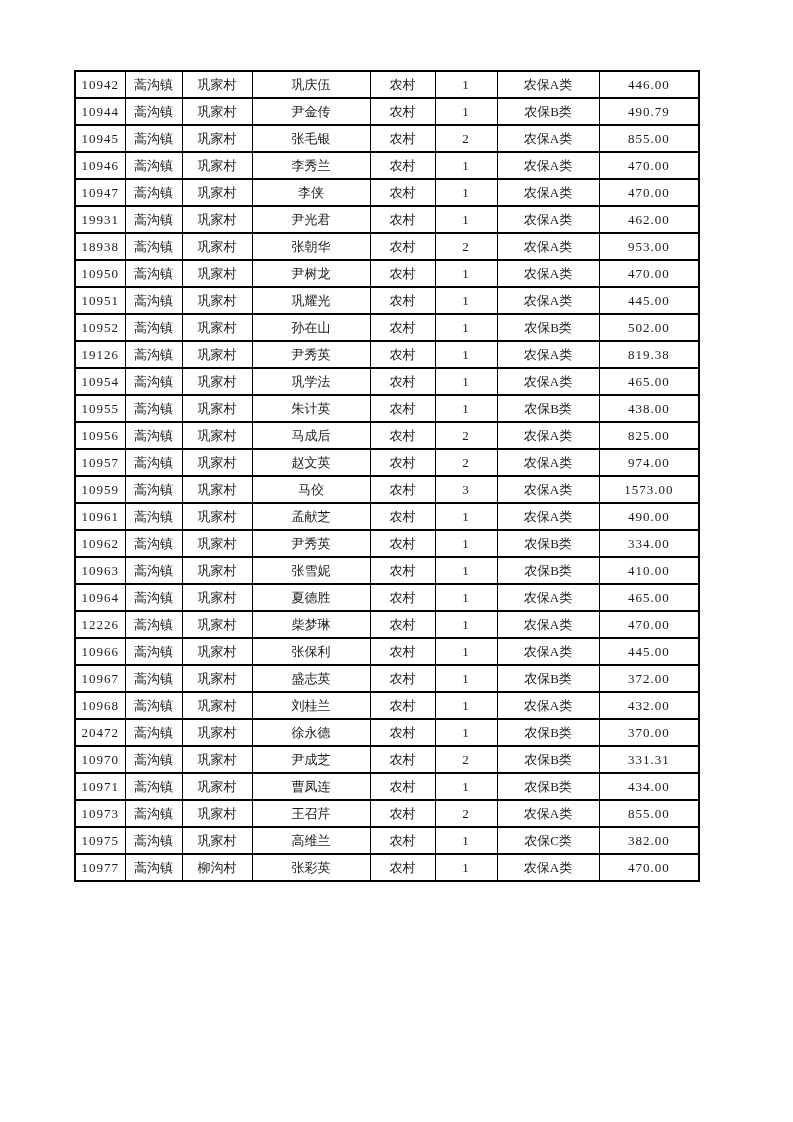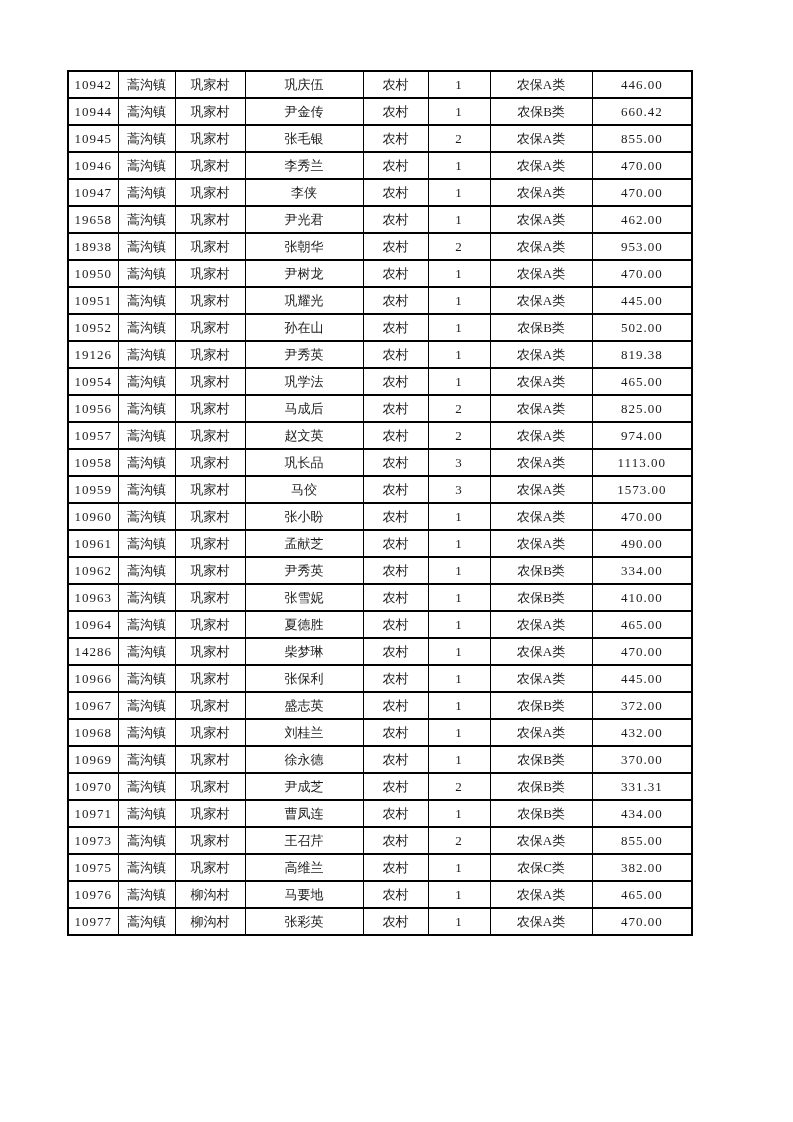--- a/index.html
+++ b/index.html
@@ -11,21 +11,21 @@
     position: relative;
     width: 793px;
     height: 1122px;
     background: #ffffff;
     overflow: hidden;
     font-family: "Liberation Serif", "DejaVu Serif", serif;
     color: #1a1a1a;
   }
   table.record-table {
     position: absolute;
-    left: 67px;
+    left: 74px;
     top: 70px;
     width: 624px;
     border-collapse: collapse;
     table-layout: fixed;
     border: 2px solid #000000;
     padding-left: 13px;
   }
   table.record-table td {
     border-left: 1.2px solid #000000;
     border-right: 1.2px solid #000000;
@@ -81,21 +81,21 @@
           <td class="col-amount">446.00</td>
         </tr>
         <tr>
           <td class="col-id">10944</td>
           <td class="col-town">蒿沟镇</td>
           <td class="col-village">巩家村</td>
           <td class="col-name">尹金传</td>
           <td class="col-type">农村</td>
           <td class="col-count">1</td>
           <td class="col-category">农保B类</td>
-          <td class="col-amount">660.42</td>
+          <td class="col-amount">490.79</td>
         </tr>
         <tr>
           <td class="col-id">10945</td>
           <td class="col-town">蒿沟镇</td>
           <td class="col-village">巩家村</td>
           <td class="col-name">张毛银</td>
           <td class="col-type">农村</td>
           <td class="col-count">2</td>
           <td class="col-category">农保A类</td>
           <td class="col-amount">855.00</td>
@@ -114,21 +114,21 @@
           <td class="col-id">10947</td>
           <td class="col-town">蒿沟镇</td>
           <td class="col-village">巩家村</td>
           <td class="col-name">李侠</td>
           <td class="col-type">农村</td>
           <td class="col-count">1</td>
           <td class="col-category">农保A类</td>
           <td class="col-amount">470.00</td>
         </tr>
         <tr>
-          <td class="col-id">19658</td>
+          <td class="col-id">19931</td>
           <td class="col-town">蒿沟镇</td>
           <td class="col-village">巩家村</td>
           <td class="col-name">尹光君</td>
           <td class="col-type">农村</td>
           <td class="col-count">1</td>
           <td class="col-category">农保A类</td>
           <td class="col-amount">462.00</td>
         </tr>
         <tr>
           <td class="col-id">18938</td>
@@ -184,70 +184,60 @@
           <td class="col-id">10954</td>
           <td class="col-town">蒿沟镇</td>
           <td class="col-village">巩家村</td>
           <td class="col-name">巩学法</td>
           <td class="col-type">农村</td>
           <td class="col-count">1</td>
           <td class="col-category">农保A类</td>
           <td class="col-amount">465.00</td>
         </tr>
         <tr>
+          <td class="col-id">10955</td>
+          <td class="col-town">蒿沟镇</td>
+          <td class="col-village">巩家村</td>
+          <td class="col-name">朱计英</td>
+          <td class="col-type">农村</td>
+          <td class="col-count">1</td>
+          <td class="col-category">农保B类</td>
+          <td class="col-amount">438.00</td>
+        </tr>
+        <tr>
           <td class="col-id">10956</td>
           <td class="col-town">蒿沟镇</td>
           <td class="col-village">巩家村</td>
           <td class="col-name">马成后</td>
           <td class="col-type">农村</td>
           <td class="col-count">2</td>
           <td class="col-category">农保A类</td>
           <td class="col-amount">825.00</td>
         </tr>
         <tr>
           <td class="col-id">10957</td>
           <td class="col-town">蒿沟镇</td>
           <td class="col-village">巩家村</td>
           <td class="col-name">赵文英</td>
           <td class="col-type">农村</td>
           <td class="col-count">2</td>
           <td class="col-category">农保A类</td>
           <td class="col-amount">974.00</td>
         </tr>
         <tr>
-          <td class="col-id">10958</td>
-          <td class="col-town">蒿沟镇</td>
-          <td class="col-village">巩家村</td>
-          <td class="col-name">巩长品</td>
+          <td class="col-id">10959</td>
+          <td class="col-town">蒿沟镇</td>
+          <td class="col-village">巩家村</td>
+          <td class="col-name">马佼</td>
           <td class="col-type">农村</td>
           <td class="col-count">3</td>
           <td class="col-category">农保A类</td>
-          <td class="col-amount">1113.00</td>
-        </tr>
-        <tr>
-          <td class="col-id">10959</td>
-          <td class="col-town">蒿沟镇</td>
-          <td class="col-village">巩家村</td>
-          <td class="col-name">马佼</td>
-          <td class="col-type">农村</td>
-          <td class="col-count">3</td>
-          <td class="col-category">农保A类</td>
           <td class="col-amount">1573.00</td>
         </tr>
         <tr>
-          <td class="col-id">10960</td>
-          <td class="col-town">蒿沟镇</td>
-          <td class="col-village">巩家村</td>
-          <td class="col-name">张小盼</td>
-          <td class="col-type">农村</td>
-          <td class="col-count">1</td>
-          <td class="col-category">农保A类</td>
-          <td class="col-amount">470.00</td>
-        </tr>
-        <tr>
           <td class="col-id">10961</td>
           <td class="col-town">蒿沟镇</td>
           <td class="col-village">巩家村</td>
           <td class="col-name">孟献芝</td>
           <td class="col-type">农村</td>
           <td class="col-count">1</td>
           <td class="col-category">农保A类</td>
           <td class="col-amount">490.00</td>
         </tr>
         <tr>
@@ -274,21 +264,21 @@
           <td class="col-id">10964</td>
           <td class="col-town">蒿沟镇</td>
           <td class="col-village">巩家村</td>
           <td class="col-name">夏德胜</td>
           <td class="col-type">农村</td>
           <td class="col-count">1</td>
           <td class="col-category">农保A类</td>
           <td class="col-amount">465.00</td>
         </tr>
         <tr>
-          <td class="col-id">14286</td>
+          <td class="col-id">12226</td>
           <td class="col-town">蒿沟镇</td>
           <td class="col-village">巩家村</td>
           <td class="col-name">柴梦琳</td>
           <td class="col-type">农村</td>
           <td class="col-count">1</td>
           <td class="col-category">农保A类</td>
           <td class="col-amount">470.00</td>
         </tr>
         <tr>
           <td class="col-id">10966</td>
@@ -314,21 +304,21 @@
           <td class="col-id">10968</td>
           <td class="col-town">蒿沟镇</td>
           <td class="col-village">巩家村</td>
           <td class="col-name">刘桂兰</td>
           <td class="col-type">农村</td>
           <td class="col-count">1</td>
           <td class="col-category">农保A类</td>
           <td class="col-amount">432.00</td>
         </tr>
         <tr>
-          <td class="col-id">10969</td>
+          <td class="col-id">20472</td>
           <td class="col-town">蒿沟镇</td>
           <td class="col-village">巩家村</td>
           <td class="col-name">徐永德</td>
           <td class="col-type">农村</td>
           <td class="col-count">1</td>
           <td class="col-category">农保B类</td>
           <td class="col-amount">370.00</td>
         </tr>
         <tr>
           <td class="col-id">10970</td>
@@ -362,30 +352,20 @@
         </tr>
         <tr>
           <td class="col-id">10975</td>
           <td class="col-town">蒿沟镇</td>
           <td class="col-village">巩家村</td>
           <td class="col-name">高维兰</td>
           <td class="col-type">农村</td>
           <td class="col-count">1</td>
           <td class="col-category">农保C类</td>
           <td class="col-amount">382.00</td>
-        </tr>
-        <tr>
-          <td class="col-id">10976</td>
-          <td class="col-town">蒿沟镇</td>
-          <td class="col-village">柳沟村</td>
-          <td class="col-name">马要地</td>
-          <td class="col-type">农村</td>
-          <td class="col-count">1</td>
-          <td class="col-category">农保A类</td>
-          <td class="col-amount">465.00</td>
         </tr>
         <tr>
           <td class="col-id">10977</td>
           <td class="col-town">蒿沟镇</td>
           <td class="col-village">柳沟村</td>
           <td class="col-name">张彩英</td>
           <td class="col-type">农村</td>
           <td class="col-count">1</td>
           <td class="col-category">农保A类</td>
           <td class="col-amount">470.00</td>

